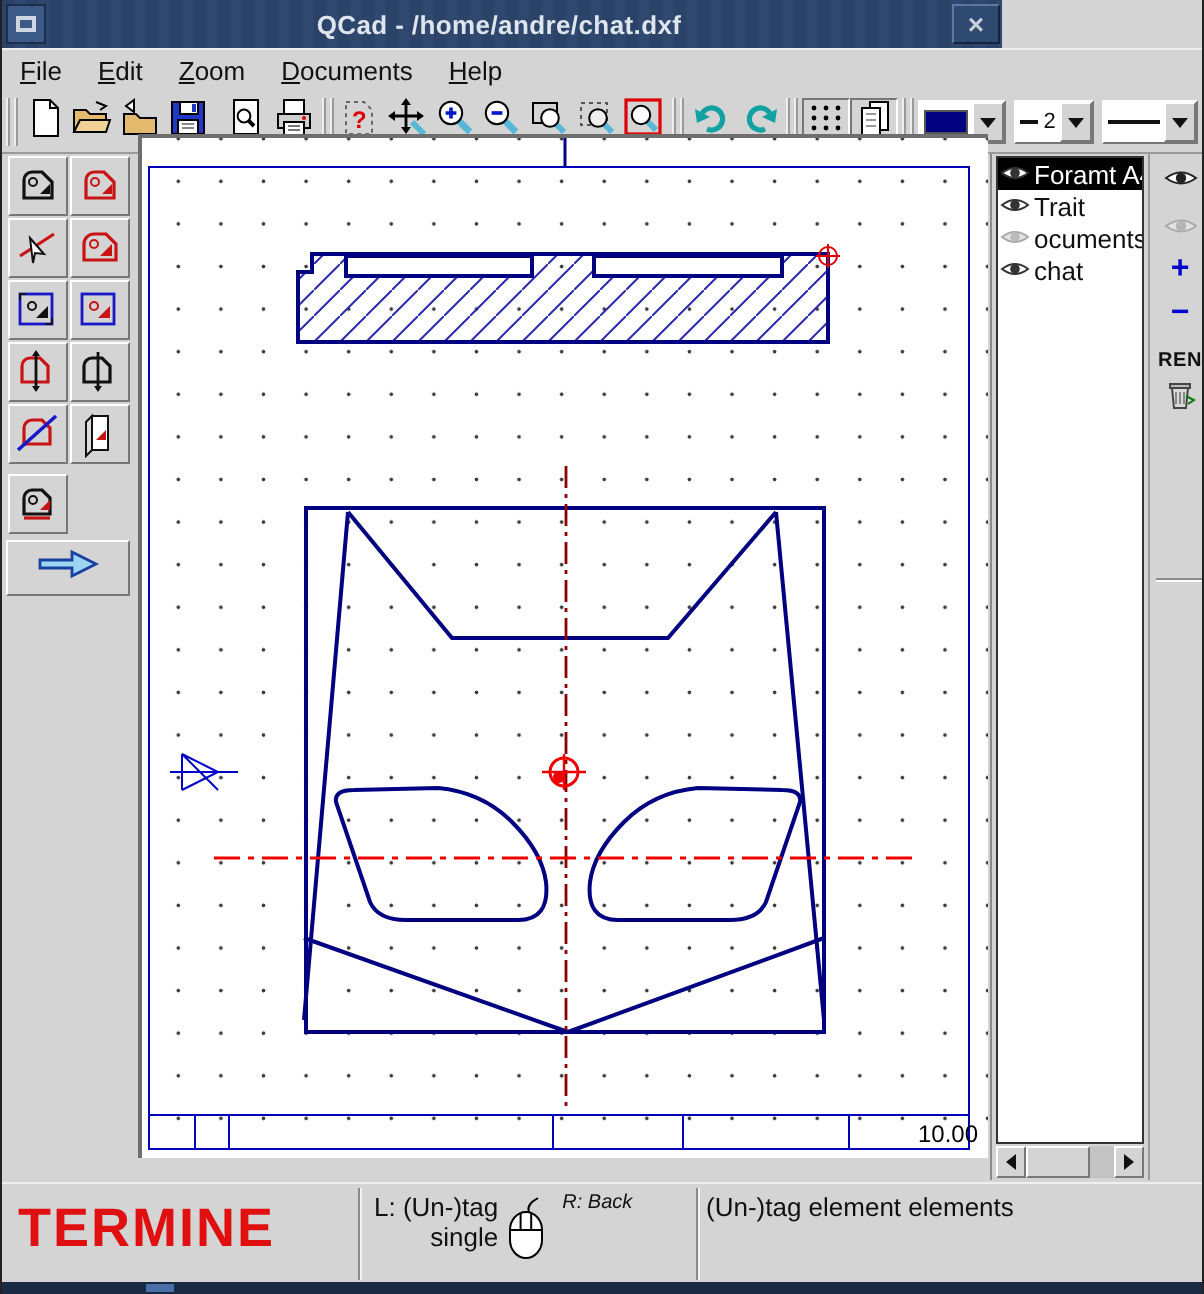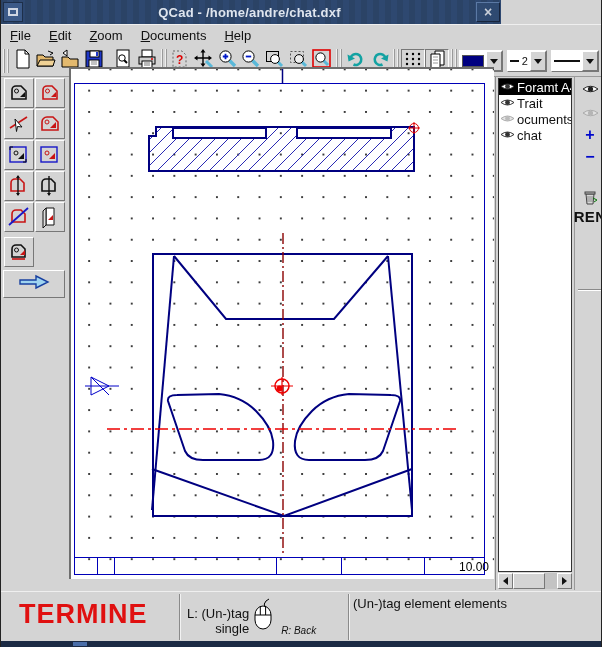--- a/index.html
+++ b/index.html
@@ -81,31 +81,31 @@
   .scroll-thumb { width:32px; height:16px; background:#d4d4d4; }
   .tri-left { width:0; height:0; border-top:4px solid transparent;
     border-bottom:4px solid transparent; border-right:5px solid #111; }
   .tri-right { width:0; height:0; border-top:4px solid transparent;
     border-bottom:4px solid transparent; border-left:5px solid #111; }
   #layerbtns { position:absolute; left:78px; top:0; width:30px; height:513px;
     border-left:1px solid #9a9a9a; }
   .lbtn { position:absolute; left:2px; width:26px; height:20px; display:flex;
     align-items:center; justify-content:center; }
   .blue-op { color:#0008cc; font-weight:bold; font-size:16px; line-height:14px; }
-  .ren { font-size:15px; font-weight:bold; color:#111; letter-spacing:.3px;margin-top:36px; }
+  .ren { font-size:10px; font-weight:bold; color:#111; letter-spacing:.3px; }
   #lsep { position:absolute; left:3px; top:212px; width:24px; border-top:1px solid #8a8a8a;
     border-bottom:1px solid #fff; }
   
   #statusbar { position:absolute; left:0; top:591px; width:602px; height:50px;
     background:#d4d4d4; border-top:1px solid #efefef; }
   .sb-divider { position:absolute; top:2px; height:46px; width:2px;
     border-left:1px solid #8a8a8a; border-right:1px solid #f2f2f2; }
-  #sb-left { position:absolute; left:18px; top:7px; color:#e01010; font-weight:bold;
+  #sb-left { position:absolute; left:8px; top:7px; color:#e01010; font-weight:bold;
     font-size:27px; letter-spacing:1px; }
-  #sb-center { position:absolute; left:186px; top:4px; width:160px; display:flex;align-items:flex-end; }
+  #sb-center { position:absolute; left:186px; top:4px; width:160px; display:flex; }
   #sb-center .lcol { font-size:13px; color:#111; text-align:right; line-height:15px; }
   #sb-center .rcol { font-size:10px; color:#111; margin-left:4px;font-style:italic; }
   #sb-right { position:absolute; left:352px; top:4px; font-size:13px; color:#111; }
   
   #bottomframe { position:absolute; left:0; top:641px; width:602px; height:6px;
     background:#1b2a44; }
   #bottomframe .notch { position:absolute; left:72px; top:1px; width:14px; height:4px;
     background:#4a6ea9; }
 </style>
 </head>

